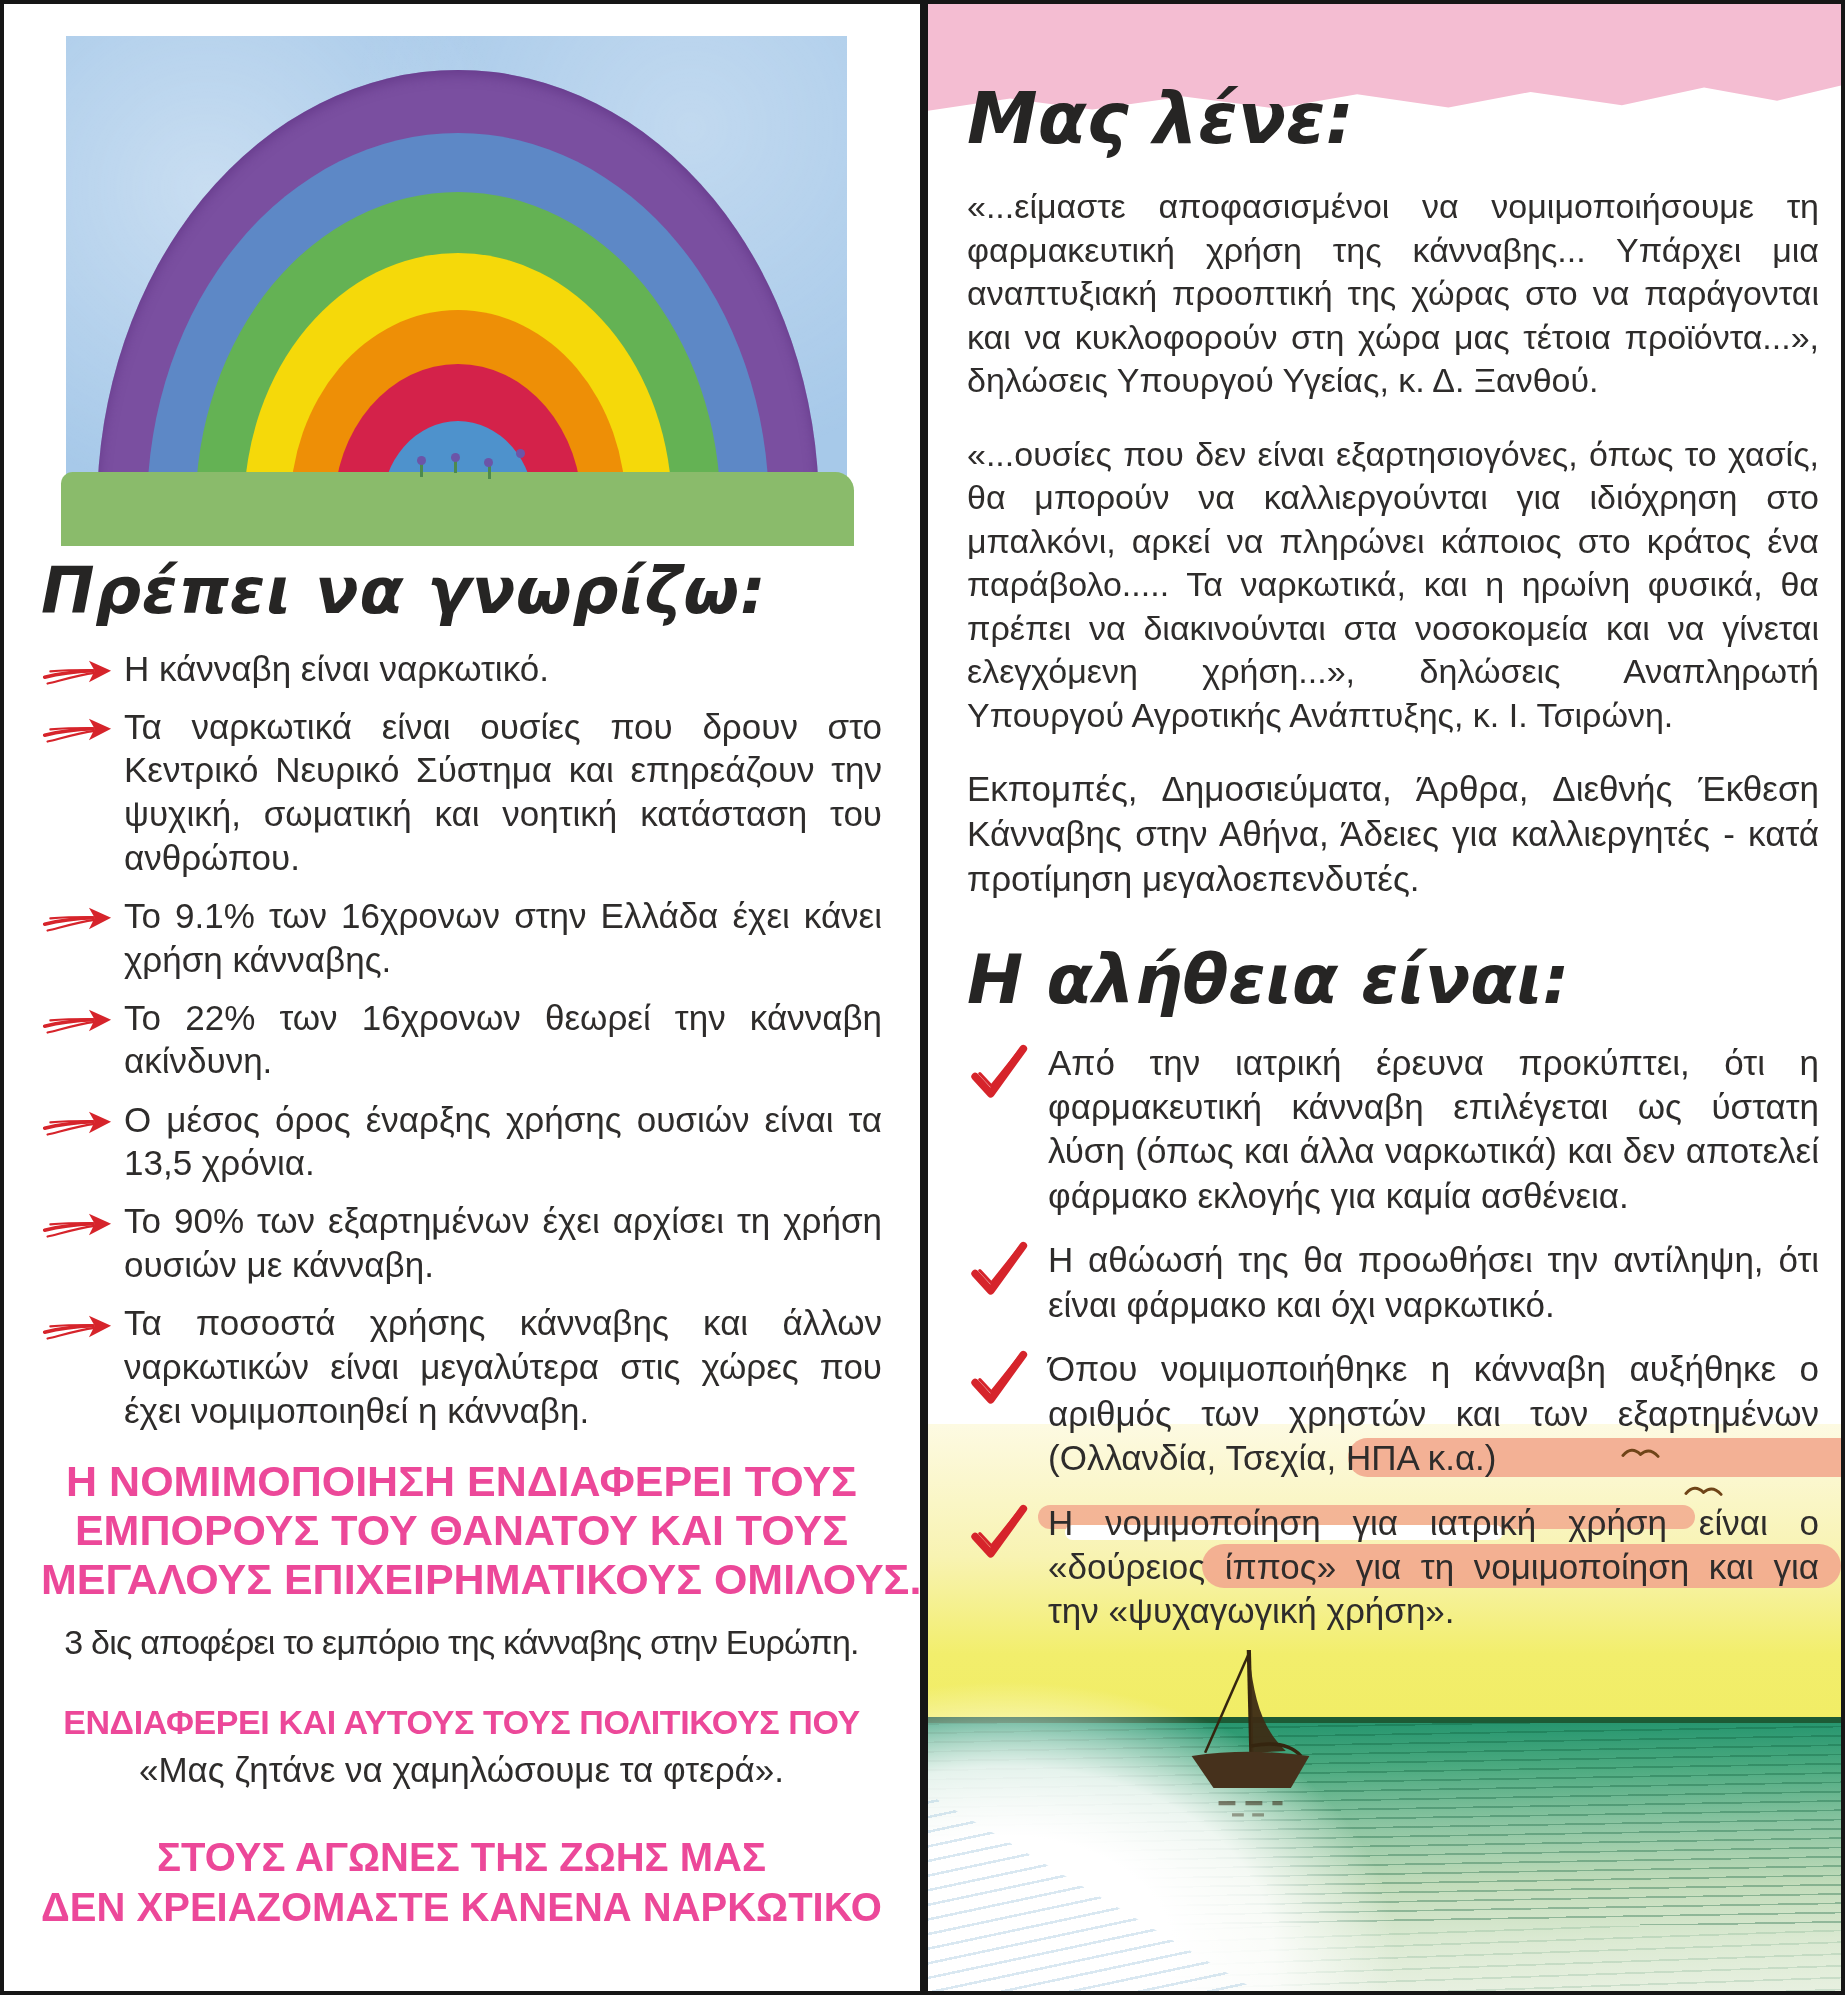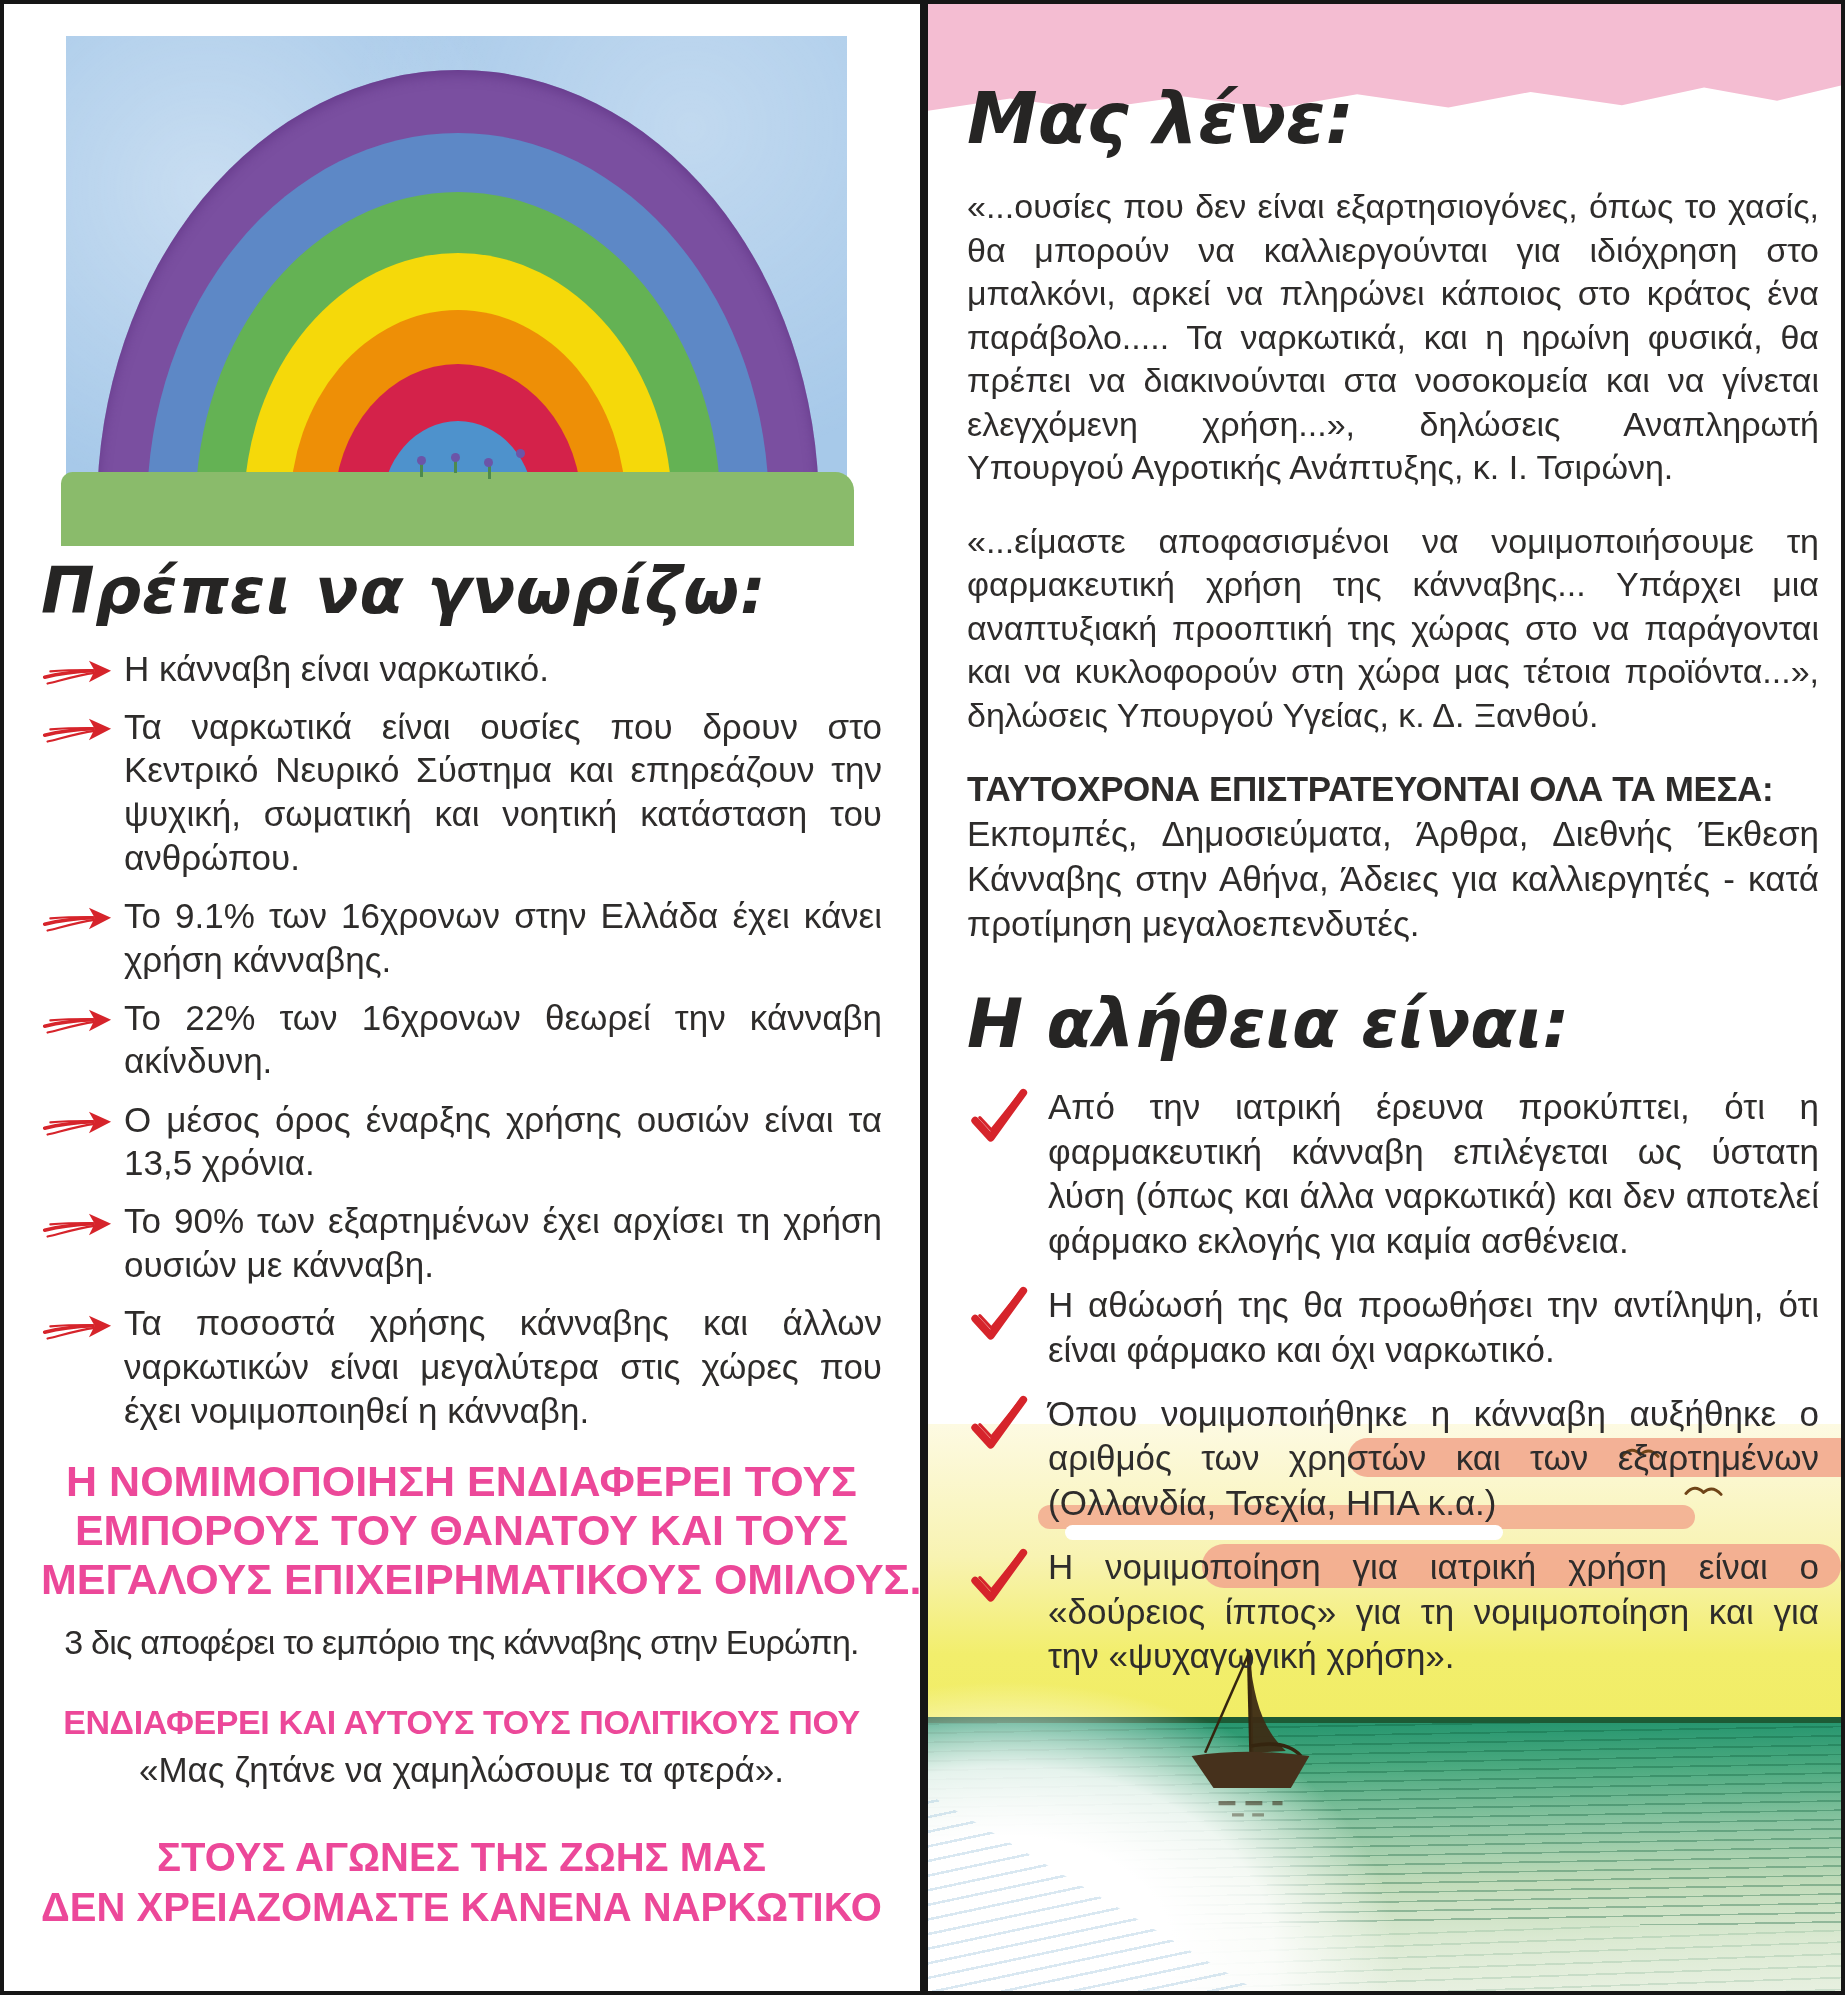--- a/index.html
+++ b/index.html
@@ -229,24 +229,23 @@
     <svg class="bird" style="left:693px;top:1439px;z-index:1;" viewBox="0 0 40 16">
       <path d="M2,12 Q11,2 20,11 M20,11 Q29,3 38,13" stroke="#6f4418" stroke-width="3" fill="none" stroke-linecap="round"></path>
     </svg>
     <svg class="bird" style="left:756px;top:1477px;z-index:1;" viewBox="0 0 40 16">
       <path d="M2,12 Q11,2 20,11 M20,11 Q29,3 38,13" stroke="#6f4418" stroke-width="3" fill="none" stroke-linecap="round"></path>
     </svg>
 
     <div class="right-content">
       <div class="script-title right-title">Μας λένε:</div>
 
+      <div class="quote">«...είμαστε αποφασισμένοι να νομιμοποιήσουμε τη φαρμακευτική χρήση της κάνναβης... Υπάρχει μια αναπτυξιακή προοπτική της χώρας στο να παράγονται και να κυκλοφορούν στη χώρα μας τέτοια προϊόντα...», δηλώσεις Υπουργού Υγείας, κ. Δ. Ξανθού.</div>
       <div class="quote">«...ουσίες που δεν είναι εξαρτησιογόνες, όπως το χασίς, θα μπορούν να καλλιεργούνται για ιδιόχρηση στο μπαλκόνι, αρκεί να πληρώνει κάποιος στο κράτος ένα παράβολο..... Τα ναρκωτικά, και η ηρωίνη φυσικά, θα πρέπει να διακινούνται στα νοσοκομεία και να γίνεται ελεγχόμενη χρήση...», δηλώσεις Αναπληρωτή Υπουργού Αγροτικής Ανάπτυξης, κ. Ι. Τσιρώνη.</div>
-      <div class="quote">«...είμαστε αποφασισμένοι να νομιμοποιήσουμε τη φαρμακευτική χρήση της κάνναβης... Υπάρχει μια αναπτυξιακή προοπτική της χώρας στο να παράγονται και να κυκλοφορούν στη χώρα μας τέτοια προϊόντα...», δηλώσεις Υπουργού Υγείας, κ. Δ. Ξανθού.</div>
-
-      <div class="media-heading">ΤΑΥΤΟΧΡΟΝΑ ΕΠΙΣΤΡΑΤΕΥΟΝΤΑΙ ΟΛΑ ΤΑ ΜΕΣΑ:</div>
+
       <div class="media-text">Εκπομπές, Δημοσιεύματα, Άρθρα, Διεθνής Έκθεση Κάνναβης στην Αθήνα, Άδειες για καλλιεργητές - κατά προτίμηση μεγαλοεπενδυτές.</div>
 
       <div class="script-title truth-title">Η αλήθεια είναι:</div>
 
       <div class="truth-bullet">
         <svg class="check-icon" viewBox="0 0 80 80">
           <path d="M8,46 L28,68 L70,10" stroke="#d6242b" stroke-width="10" fill="none" stroke-linecap="round" stroke-linejoin="round"></path>
           <path d="M14,42 L29,58 L64,14" stroke="#d6242b" stroke-width="4" fill="none" stroke-linecap="round"></path>
         </svg>
         <span>Από την ιατρική έρευνα προκύπτει, ότι η φαρμακευτική κάνναβη επιλέγεται ως ύστατη λύση (όπως και άλλα ναρκωτικά) και δεν αποτελεί φάρμακο εκλογής για καμία ασθένεια.</span>

